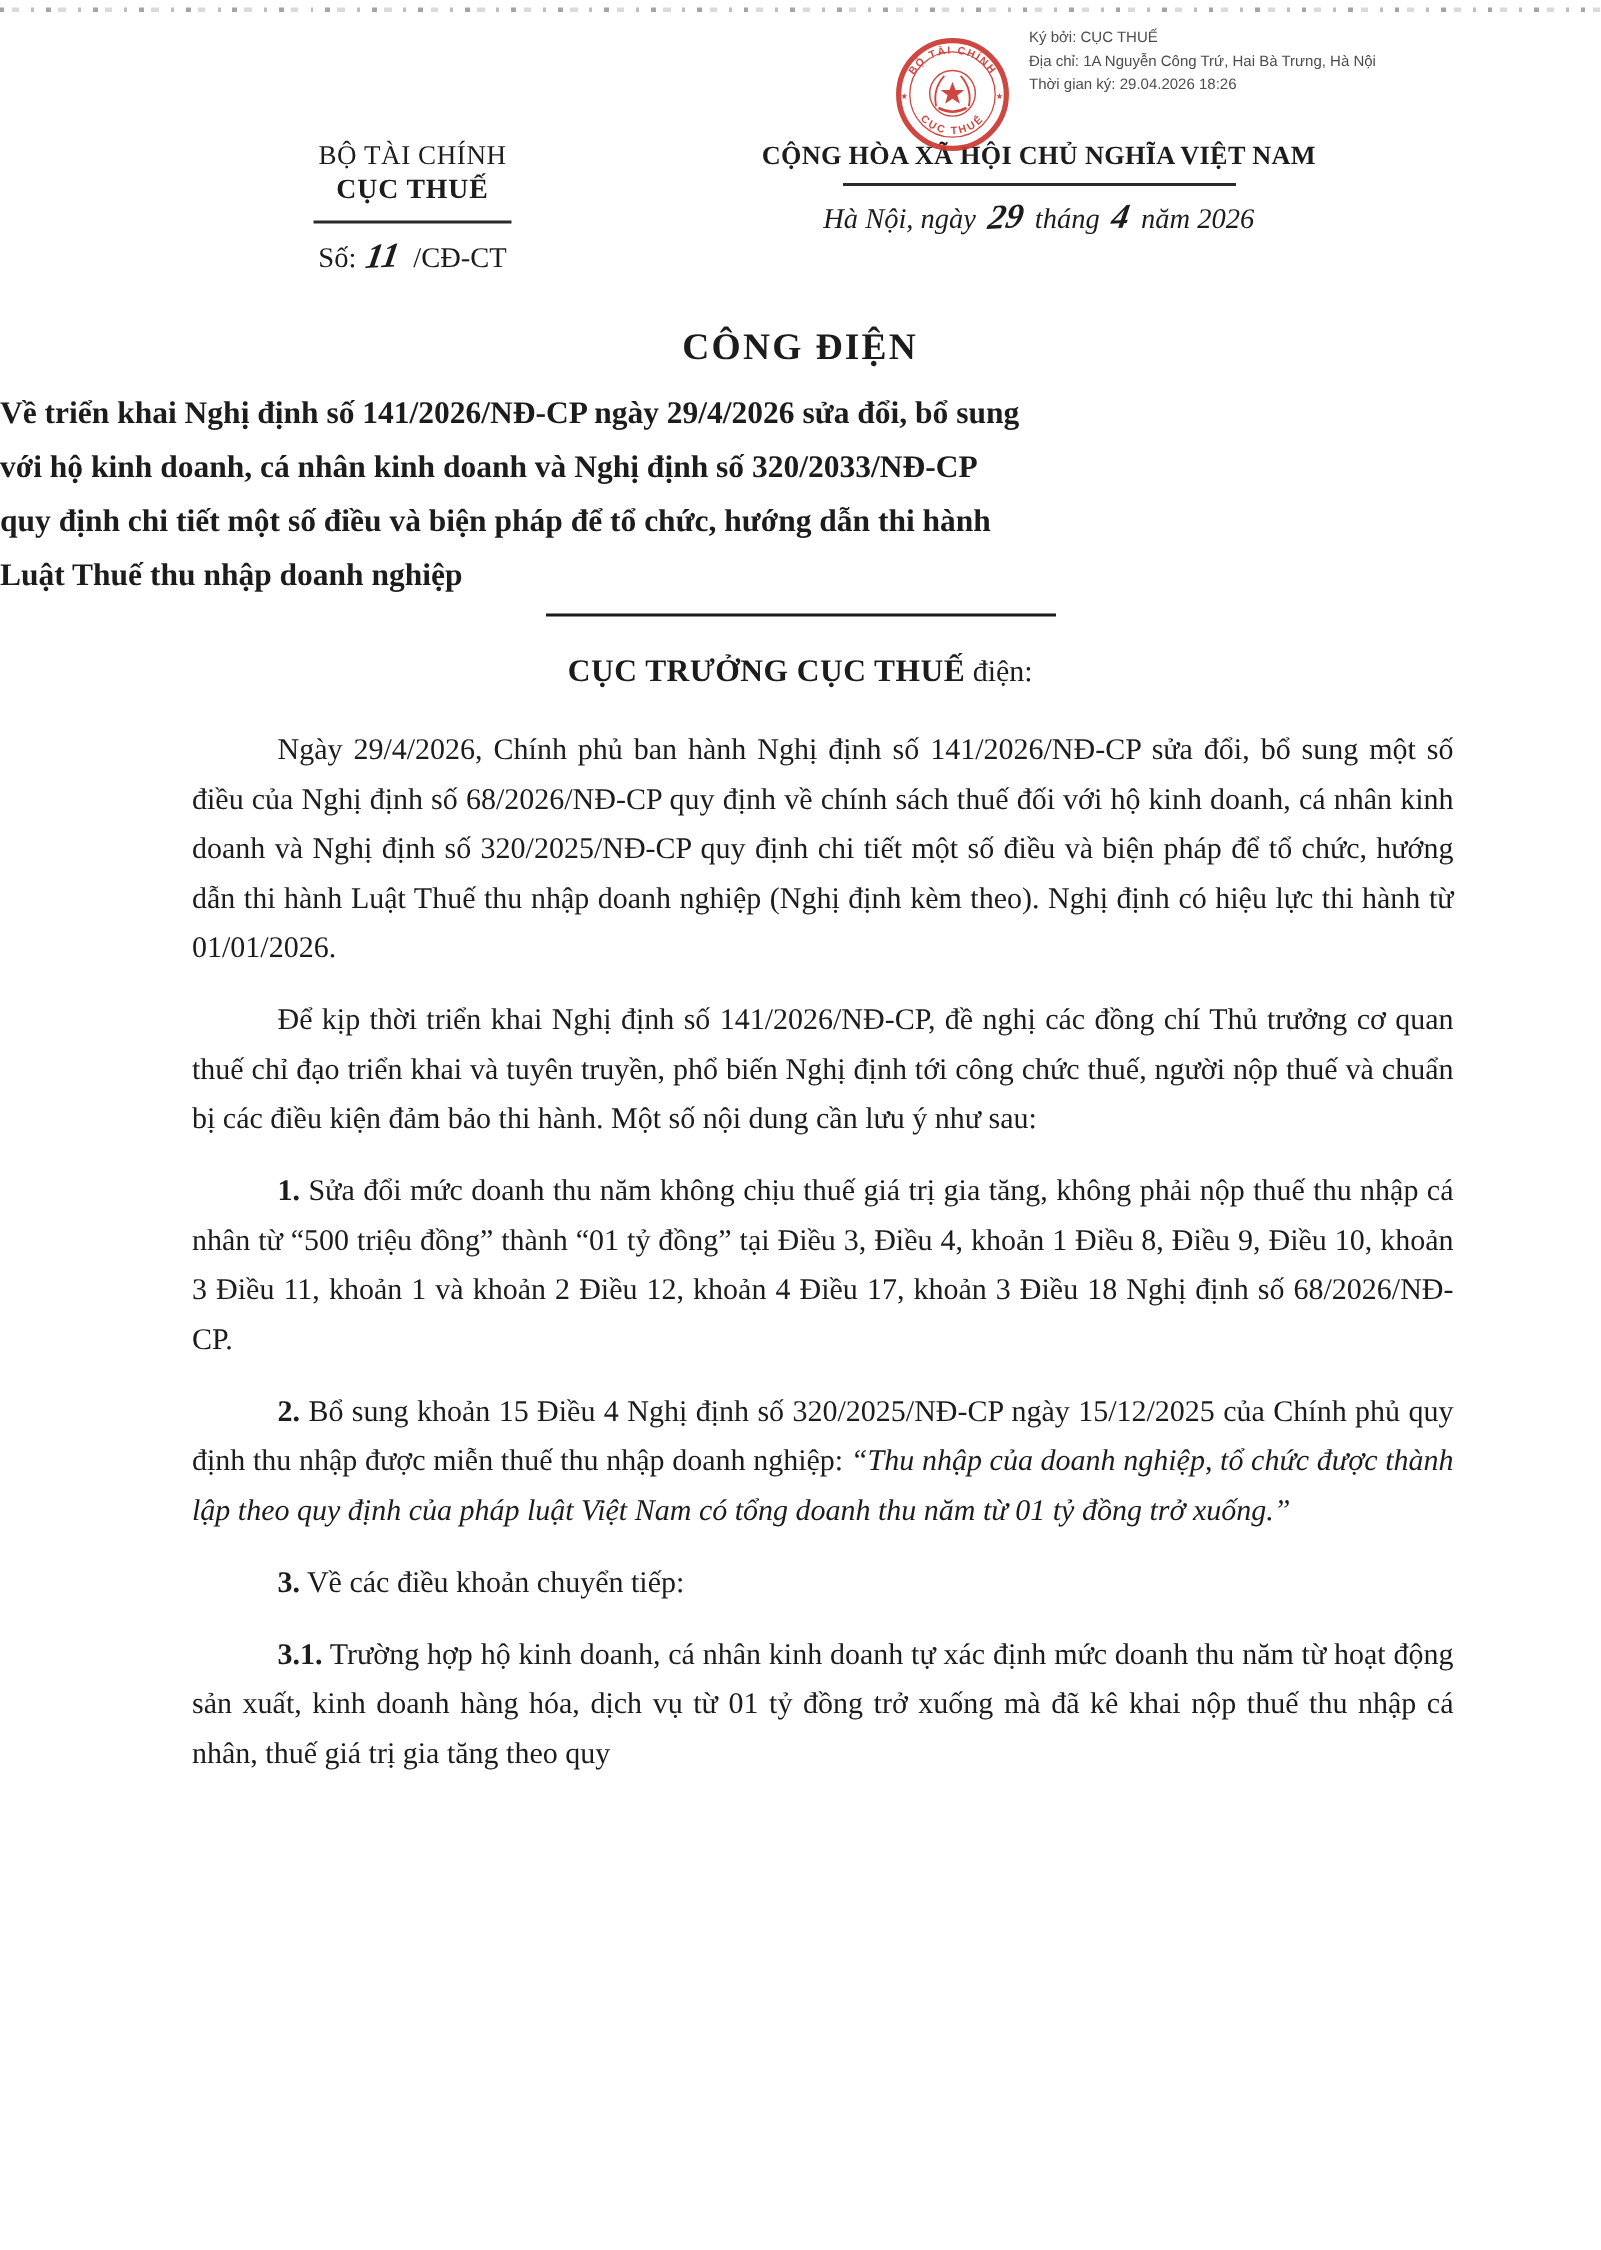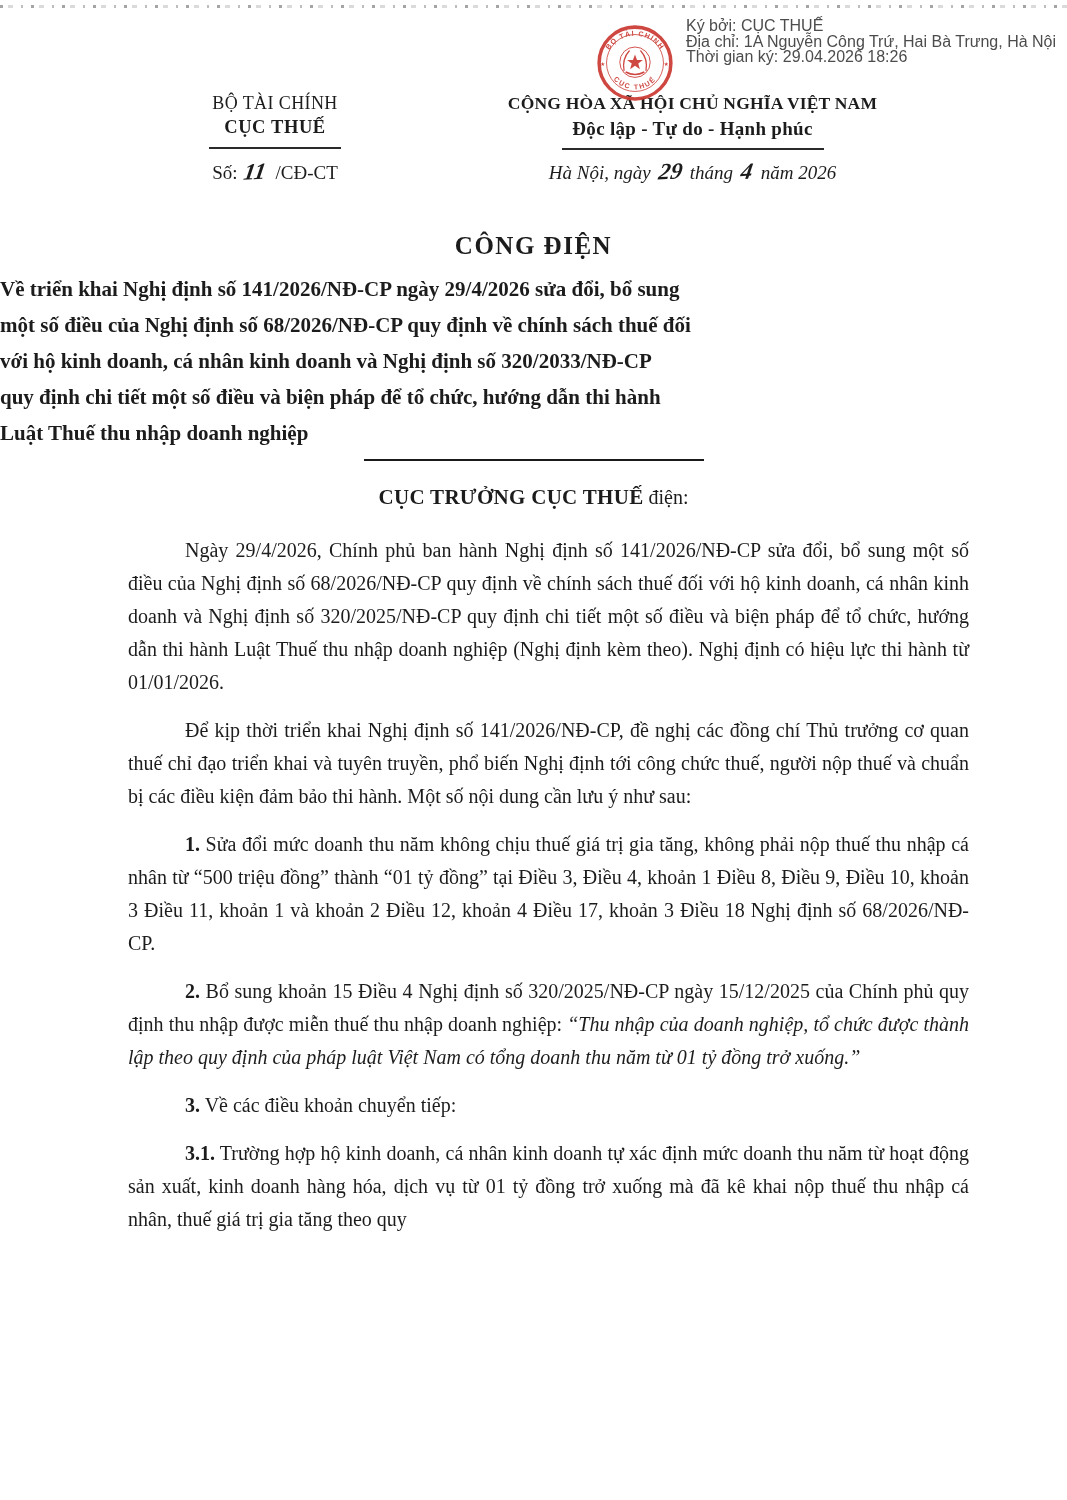--- a/index.html
+++ b/index.html
@@ -16,37 +16,37 @@
   .scan-noise {
     position: absolute; top: 5px; left: 0; width: 100%; height: 3px;
     background: repeating-linear-gradient(90deg,
       rgba(90,90,90,.55) 0 3px, transparent 3px 8px,
       rgba(150,150,150,.35) 8px 13px, transparent 13px 21px,
       rgba(110,110,110,.45) 21px 23px, transparent 23px 31px);
   }
   
   .sig-block { position: absolute; top: 16px; left: 596px; display: flex; gap: 12px; align-items: flex-start; }
   .seal { width: 78px; height: 78px; margin-top: 8px; opacity: .93; flex: 0 0 auto; }
-  .sig-text { font-family: "Liberation Sans", "DejaVu Sans", sans-serif; font-size: 16px; line-height: 15.5px; color: #4c4c4c; white-space: nowrap; padding-top: 2px; }
+  .sig-text { font-family: "Liberation Sans", "DejaVu Sans", sans-serif; font-size: 10px; line-height: 15.5px; color: #4c4c4c; white-space: nowrap; padding-top: 2px; }
   
   .header { display: flex; padding-top: 93px; }
   .header-left { flex: 0 0 430px; padding-left: 120px; text-align: center; box-sizing: border-box; }
   .header-right { flex: 1; padding-right: 112px; text-align: center; box-sizing: border-box; }
   .agency-parent { font-size: 18px; letter-spacing: .4px; }
   .agency { font-size: 18.5px; font-weight: bold; letter-spacing: .6px; margin-top: 3px; }
   .rule-left  { width: 132px; border: 0; border-top: 2px solid #2a2a2a; margin: 9px auto 0; }
   .doc-number { font-size: 19px; margin-top: 11px; }
   .country { font-size: 17.5px; font-weight: bold; letter-spacing: .2px; }
   .motto { font-size: 19px; font-weight: bold; margin-top: 4px; letter-spacing: .3px; }
   .rule-right { width: 262px; border: 0; border-top: 2px solid #2a2a2a; margin: 8px auto 0; }
   .place-date { font-size: 19px; font-style: italic; margin-top: 10px; }
   .hand { display: inline-block; font-style: italic; font-weight: 700; transform: skewX(-12deg) rotate(-3deg); font-size: 1.22em; line-height: 1; padding: 0 8px; }
   .hand-no { padding: 0 10px 0 6px; }
   
-  .title { text-align: center; font-weight: bold; font-size: 25px; letter-spacing: 1.5px; margin-top: 48px; }
+  .title { text-align: center; font-weight: bold; font-size: 25px; letter-spacing: 1.5px; margin-top: 34px; }
   .subject { text-align: left; font-weight: bold; font-size: 21px; line-height: 36px; margin-top: 11px; }
   .subject-rule { width: 340px; border: 0; border-top: 2.5px solid #1a1a1a; margin: 8px auto 0; }
   
   .addr-heading { text-align: center; font-size: 20px; margin-top: 24px; }
   .addr-heading b { font-size: 21px; letter-spacing: .3px; }
   .recipients { margin: 9px 0 0 305px; font-size: 19.5px; line-height: 32.5px; }
   
   .body { margin: 24px 98px 0 128px; font-size: 20px; line-height: 33px; text-align: justify; }
   .para { margin: 0 0 15px 0; text-indent: 57px; }
   .para i { font-size: 20px; }
@@ -91,31 +91,29 @@
 
   <div class="header">
     <div class="header-left">
       <div class="agency-parent">BỘ TÀI CHÍNH</div>
       <div class="agency">CỤC THUẾ</div>
       <hr class="rule-left">
       <div class="doc-number"><span>Số:</span><span class="hand hand-no">11</span><span>/CĐ-CT</span></div>
     </div>
     <div class="header-right">
       <div class="country">CỘNG HÒA XÃ HỘI CHỦ NGHĨA VIỆT NAM</div>
-      <div class="motto">Độc lập - Tự do - Hạnh phúc</div>
       <hr class="rule-right">
       <div class="place-date"><span>Hà Nội, ngày</span><span class="hand">29</span><span>tháng</span><span class="hand">4</span><span>năm 2026</span></div>
     </div>
   </div>
 
   <div class="title">CÔNG ĐIỆN</div>
 
   <div class="subject">
     <div>Về triển khai Nghị định số 141/2026/NĐ-CP ngày 29/4/2026 sửa đổi, bổ sung</div>
-    <div>một số điều của Nghị định số 68/2026/NĐ-CP quy định về chính sách thuế đối</div>
     <div>với hộ kinh doanh, cá nhân kinh doanh và Nghị định số 320/2033/NĐ-CP</div>
     <div>quy định chi tiết một số điều và biện pháp để tổ chức, hướng dẫn thi hành</div>
     <div>Luật Thuế thu nhập doanh nghiệp</div>
   </div>
   <hr class="subject-rule">
 
   <div class="addr-heading"><b>CỤC TRƯỞNG CỤC THUẾ</b><span> điện:</span></div>
 
 
   <div class="body">

